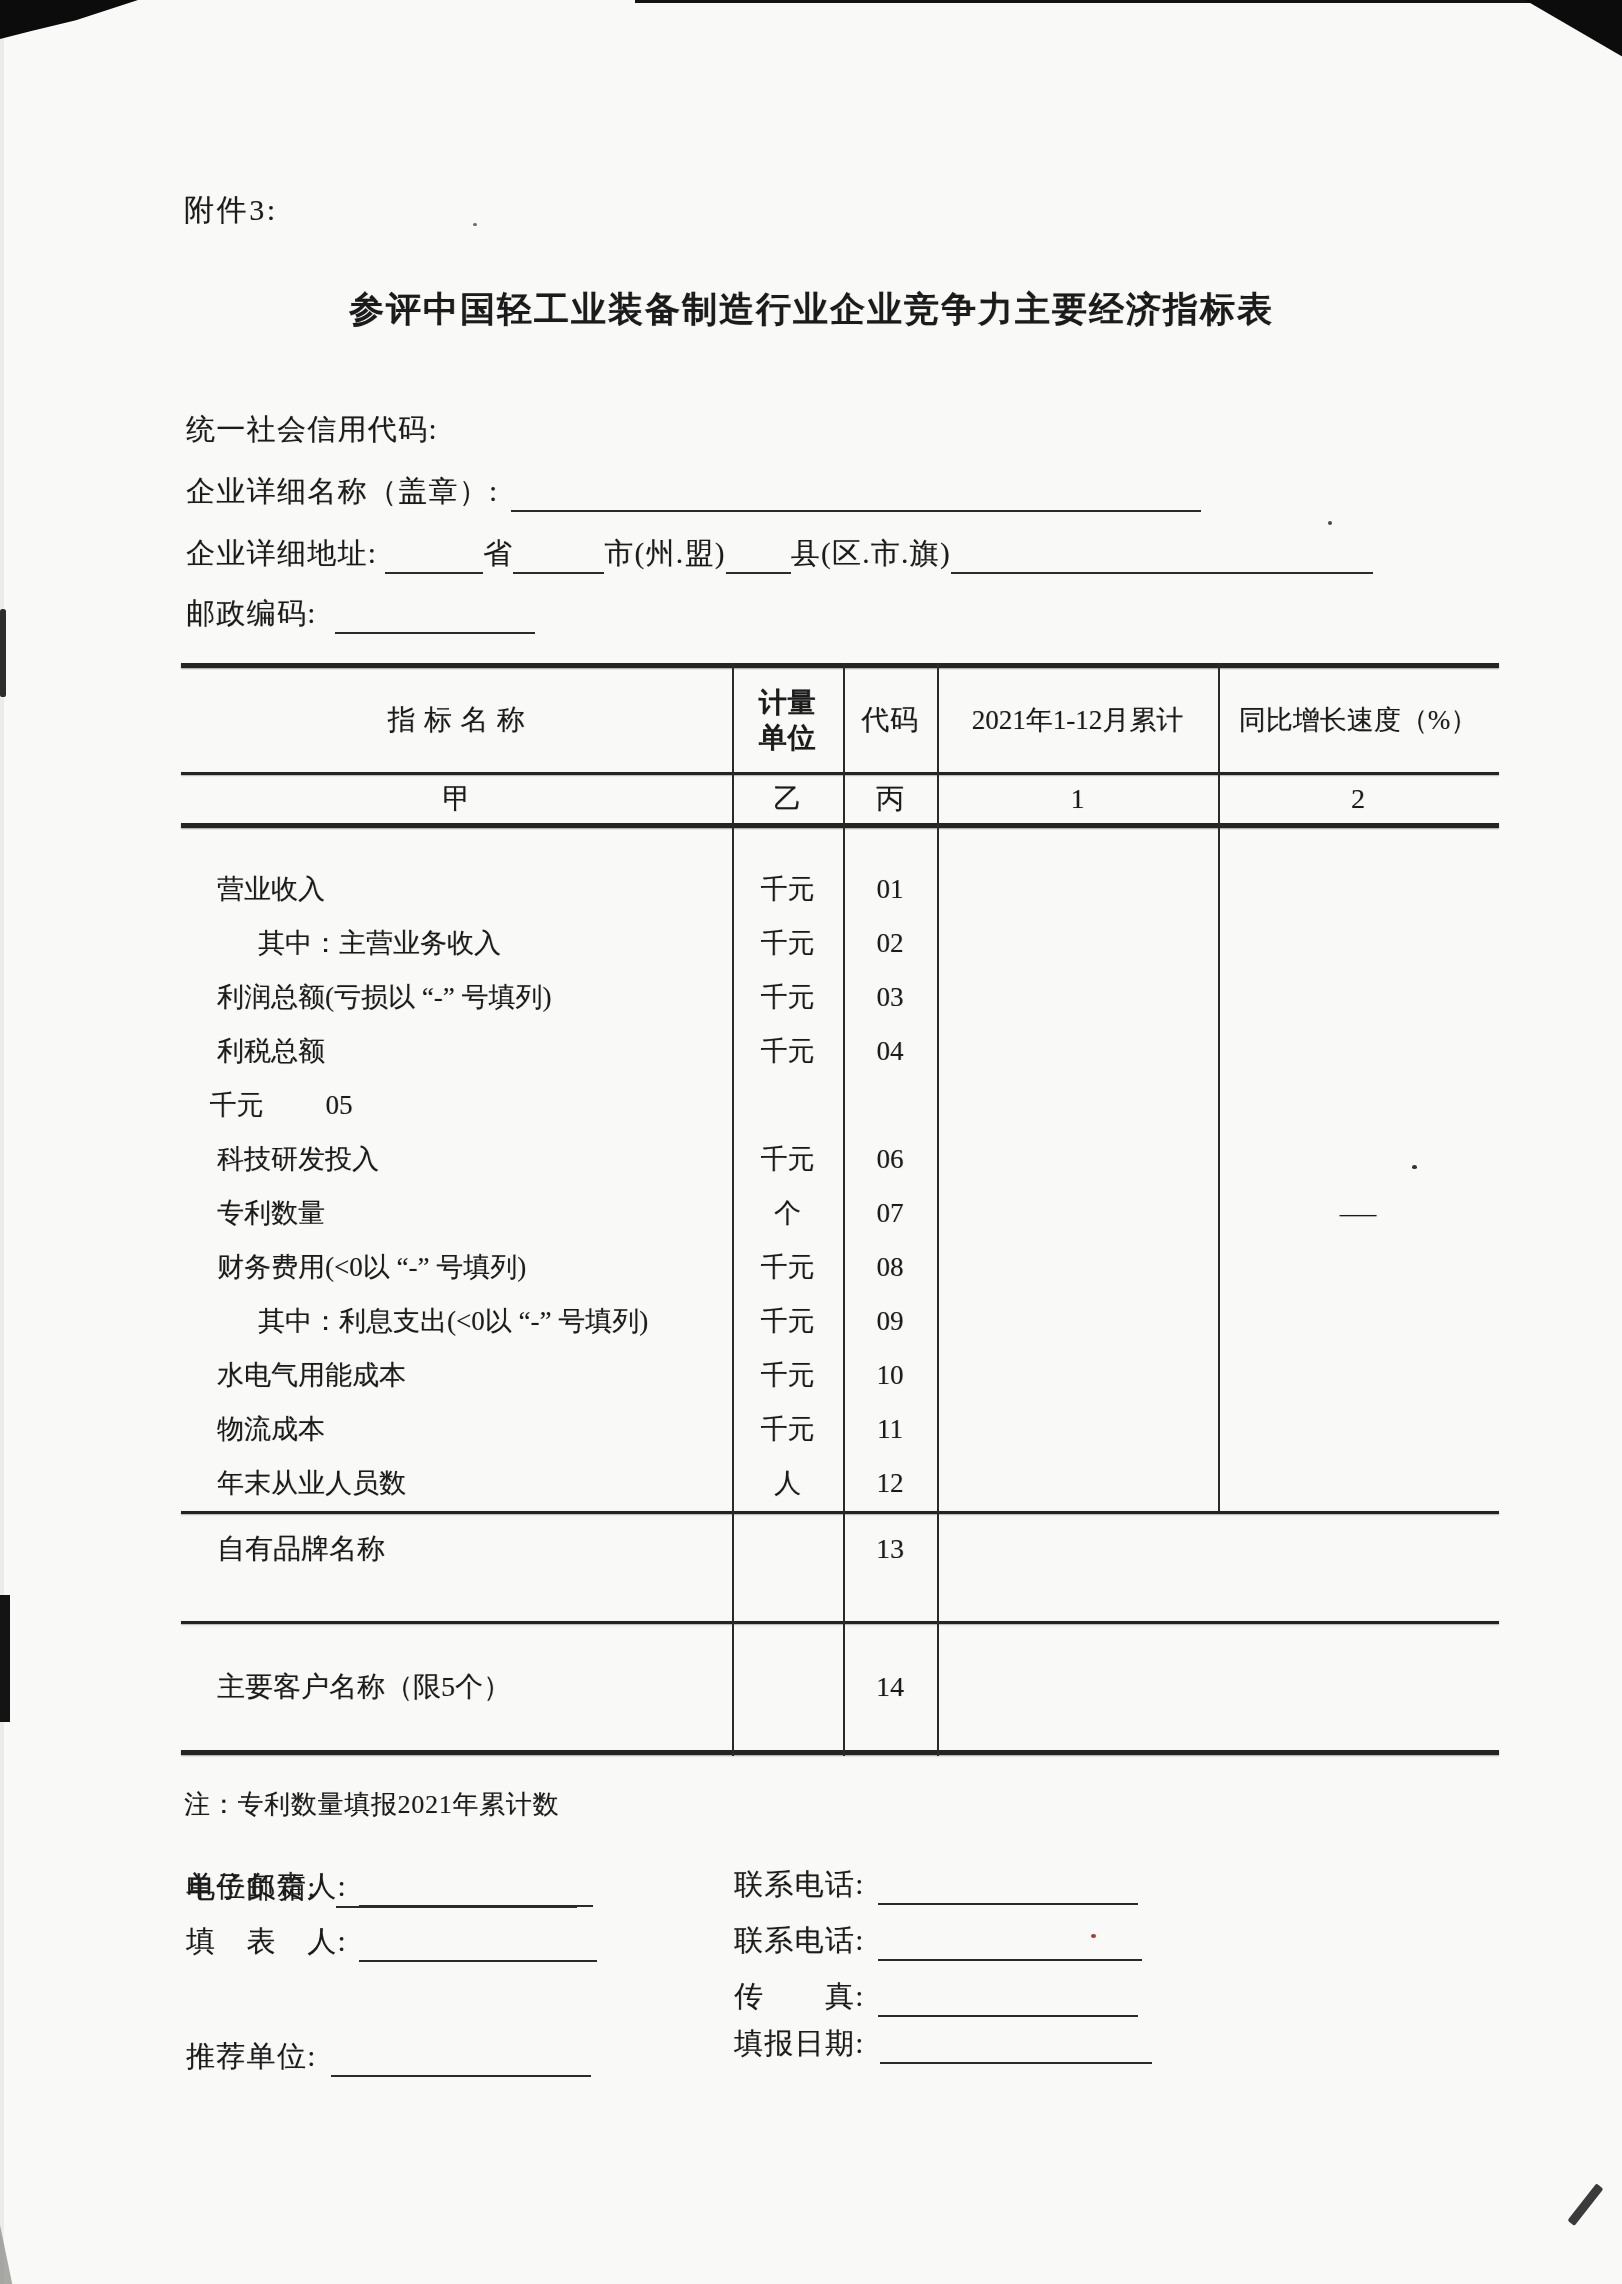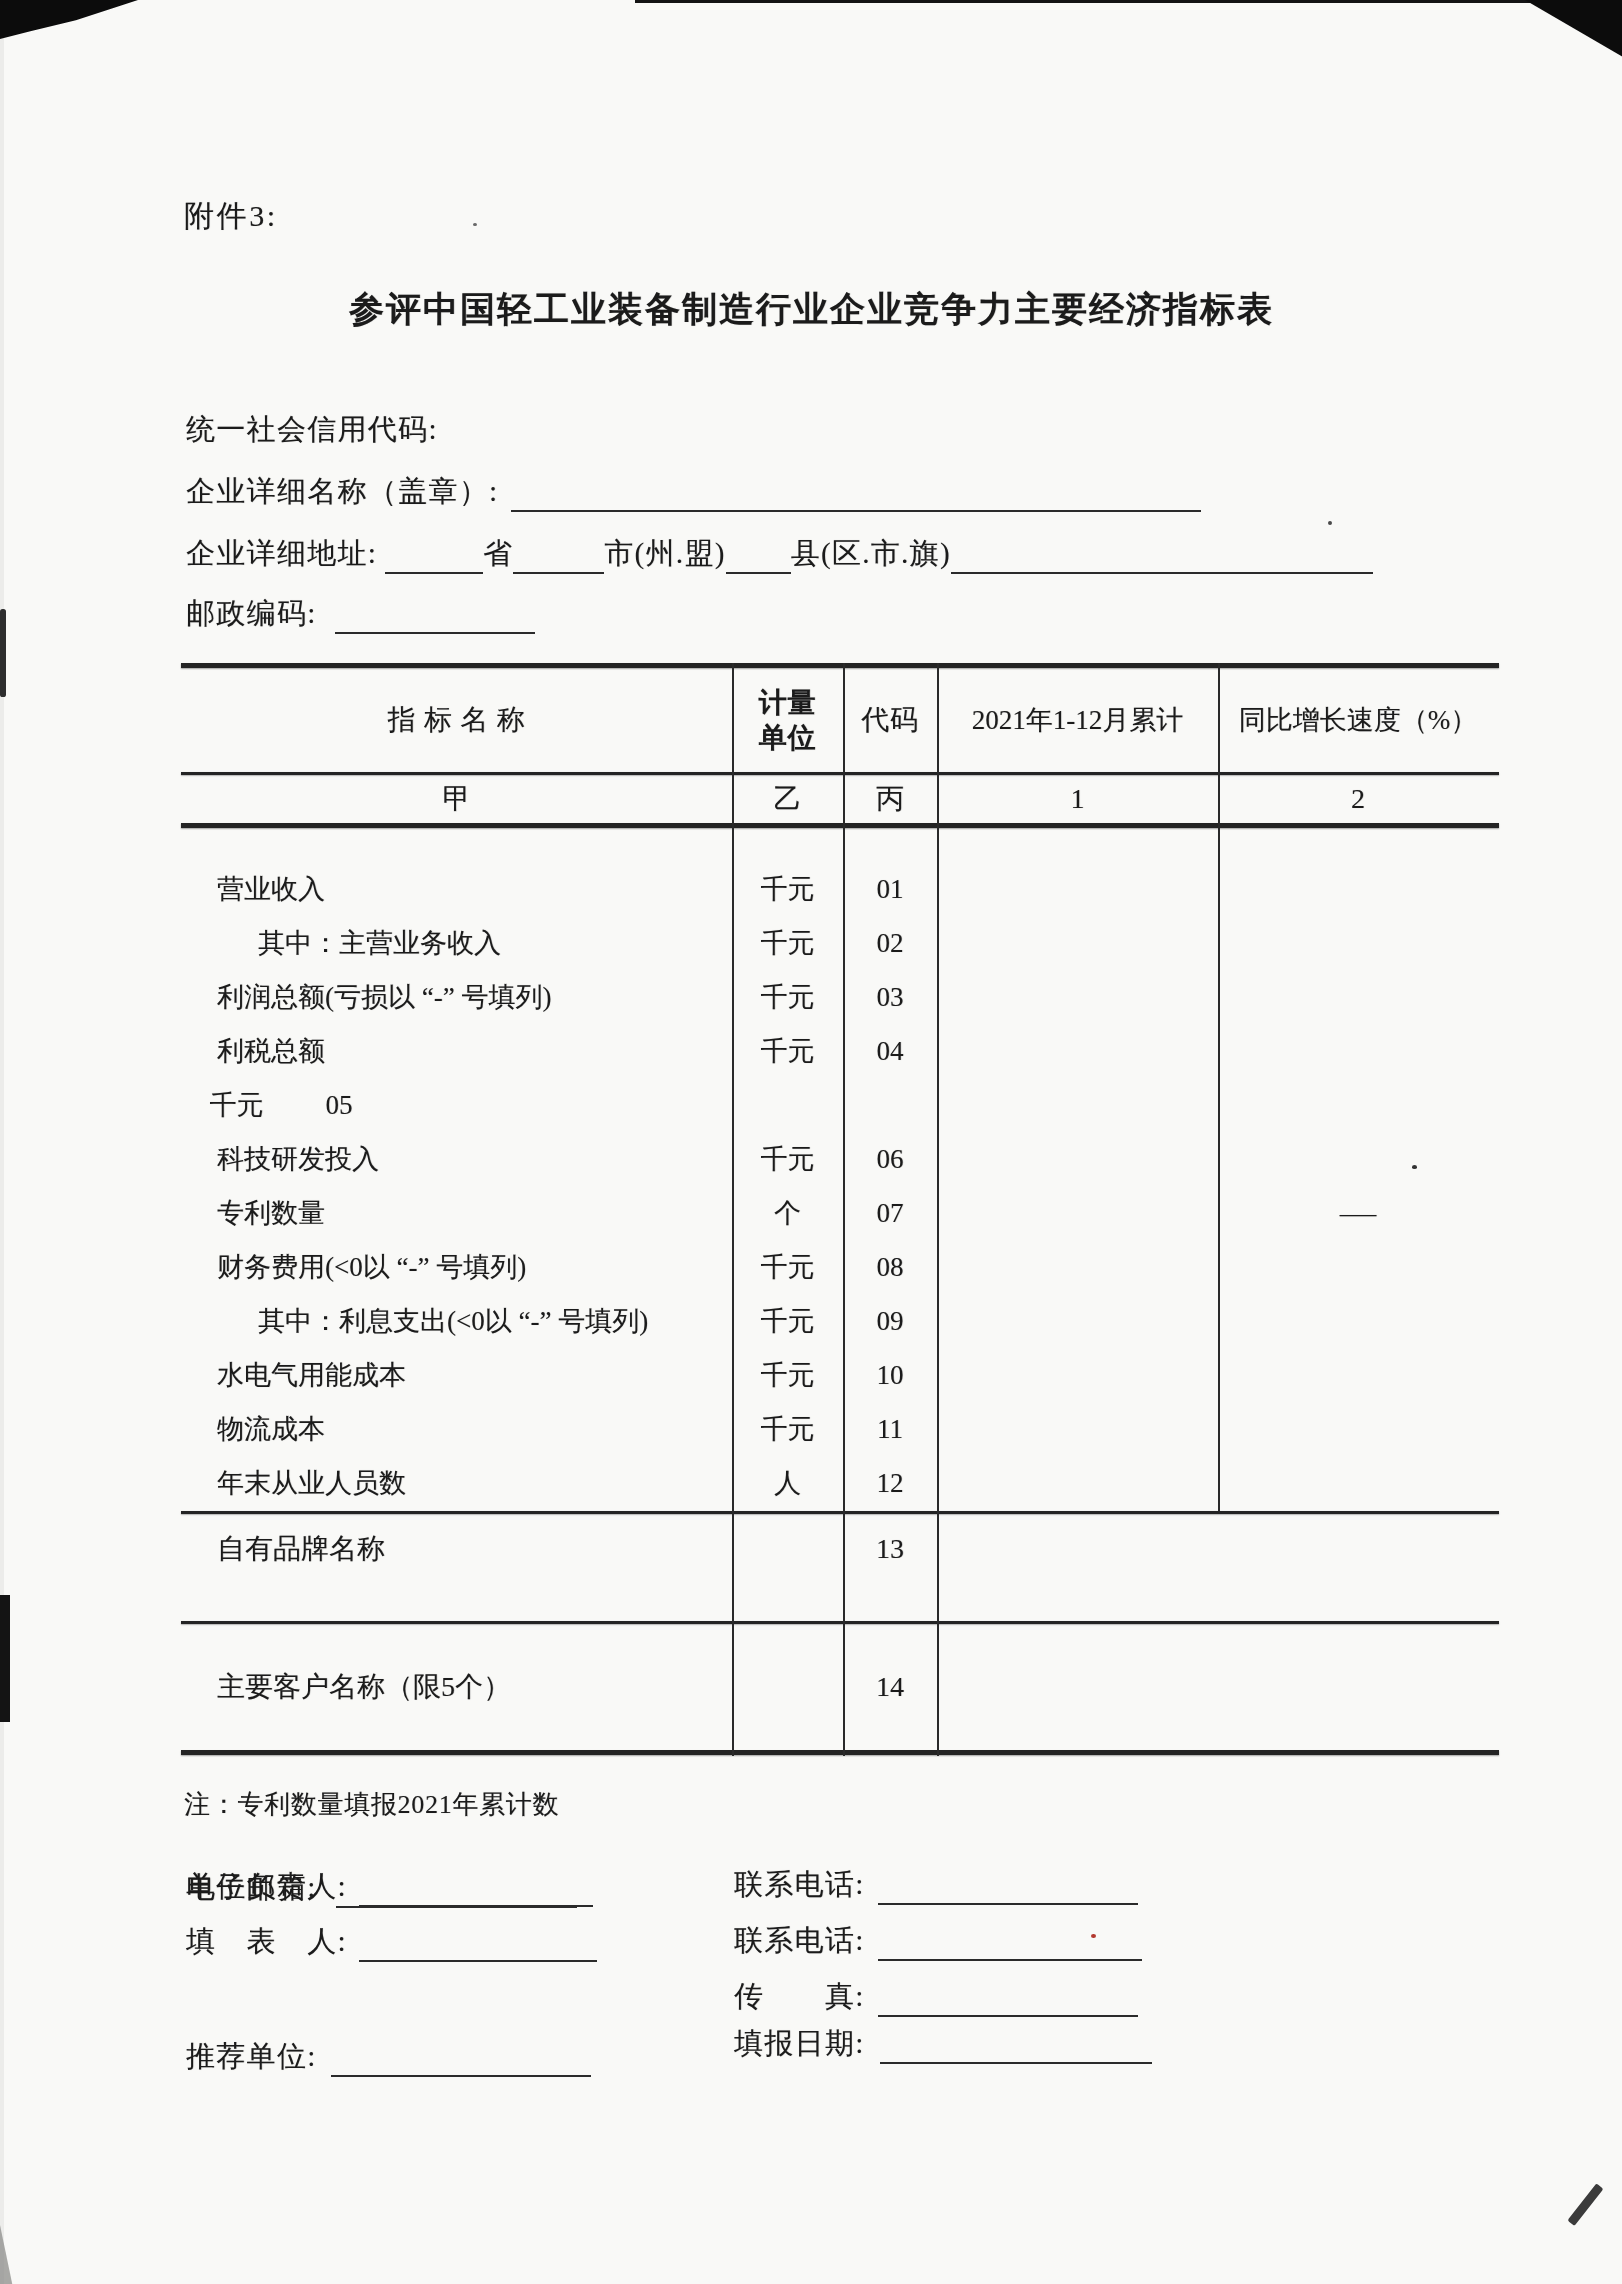--- a/index.html
+++ b/index.html
@@ -9,21 +9,21 @@
     background:#e8e8e6;
     font-family:"Liberation Serif","DejaVu Serif",serif;
   }
   #page {
     position:relative; width:1623px; height:2284px; overflow:hidden;
     background:#f9f9f7;
     color:#1b1b1b;
   }
   .scantext { text-shadow:0.4px 0.4px 0.7px rgba(30,30,30,.35); }
   .attachment {
-    position:absolute; left:184px; top:196px;
+    position:absolute; left:184px; top:190px;
     font-size:30px; letter-spacing:2.6px;
   }
   .title {
     position:absolute; left:0; top:286px; width:1623px;
     text-align:center; font-size:35px; font-weight:700; letter-spacing:2px;
   }
   .info-line {
     position:absolute; left:186px; font-size:29px; white-space:nowrap;
     letter-spacing:1.3px;
     margin-top:16px;

